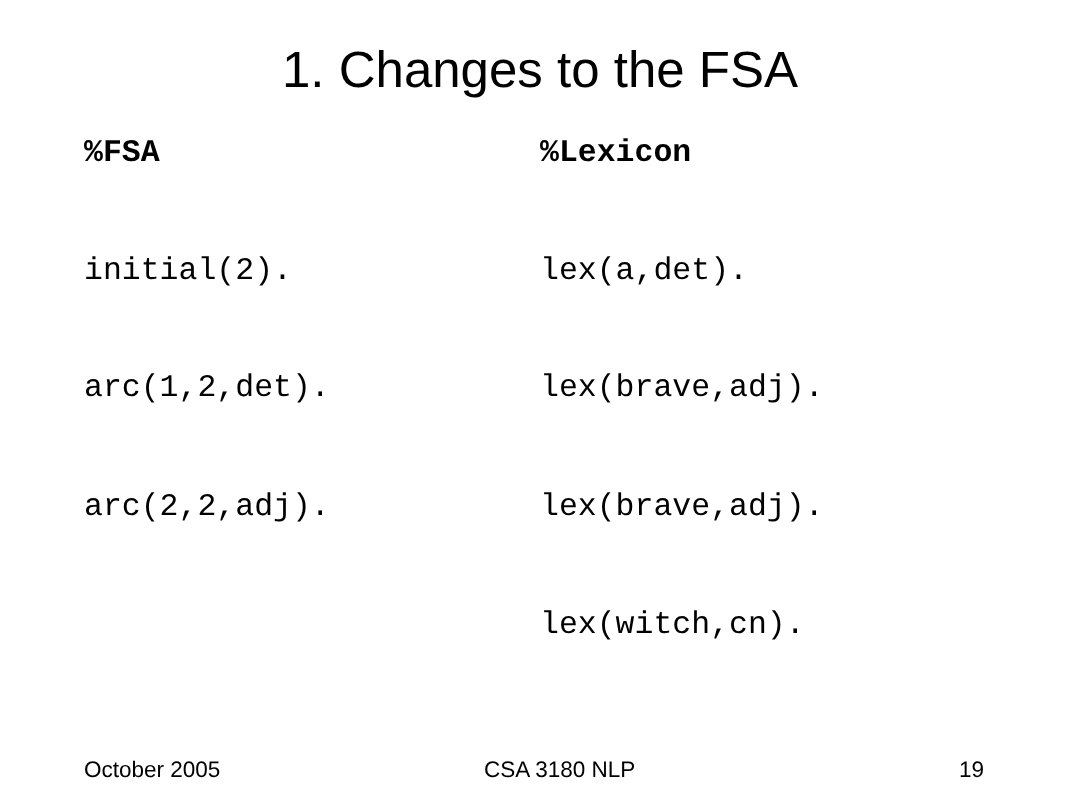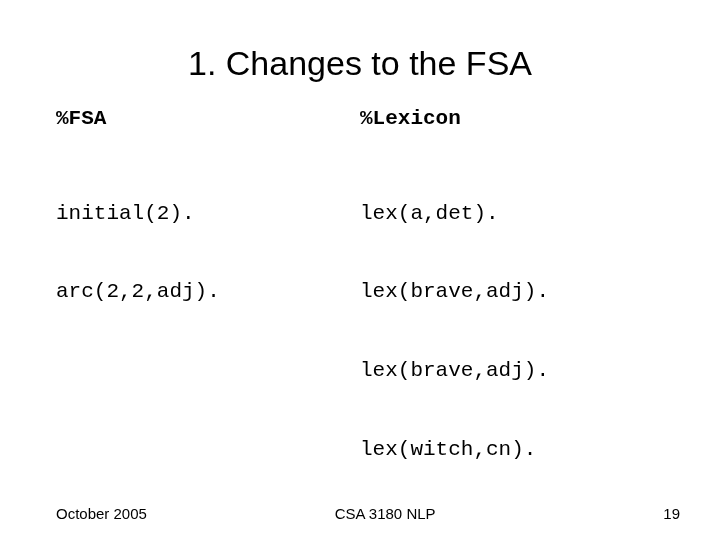--- a/index.html
+++ b/index.html
@@ -9,21 +9,21 @@
     height: 540px;
     background: #ffffff;
     font-family: Arial, Helvetica, sans-serif;
     color: #000;
     overflow: hidden;
   }
   .slide {
     box-sizing: border-box;
     width: 720px;
     height: 540px;
-    padding: 44px 56px 20px 56px;
+    padding: 28px 56px 20px 56px;
     position: relative;
     border-radius: 11px;
   }
   .title {
     font-size: 34px;
     text-align: center;
     margin: 0 0 24px 0;
     font-weight: normal;
   }
   .columns {
@@ -31,53 +31,54 @@
     flex-direction: row;
     gap: 0;
   }
   .col {
     flex: 1;
   }
   .heading {
     font-family: "Courier New", Courier, monospace;
     font-size: 21px;
     font-weight: bold;
-    margin-bottom: 18px;
+    margin-bottom: 2px;
     white-space: pre;
   }
   .code {
     font-family: "Courier New", Courier, monospace;
     font-size: 21px;
     line-height: 1.25;
     white-space: pre;
   }
   .footer {
     position: absolute;
     bottom: 18px;
     left: 56px;
-    right: 40px;
+    right: 64px;
     display: flex;
     align-items: baseline;
     font-size: 15px;
   }
   .footer .date { flex: 0 0 auto; }
   .footer .center { flex: 1; text-align: center; margin-left: -40px; }
   .footer .page { flex: 0 0 auto; }
 </style>
 </head>
 <body>
 
 <div class="slide">
   <h1 class="title">1. Changes to the FSA</h1>
 
   <div class="columns">
     <div class="col">
       <div class="heading">%FSA</div>
       <div class="code">
         <div>initial(2).</div>
+        <div>arc(1,2,det).</div>
         <div>arc(2,2,adj).</div>
         
         
       </div>
     </div>
 
     <div class="col">
       <div class="heading">%Lexicon</div>
       <div class="code">
         <div>lex(a,det).</div>

